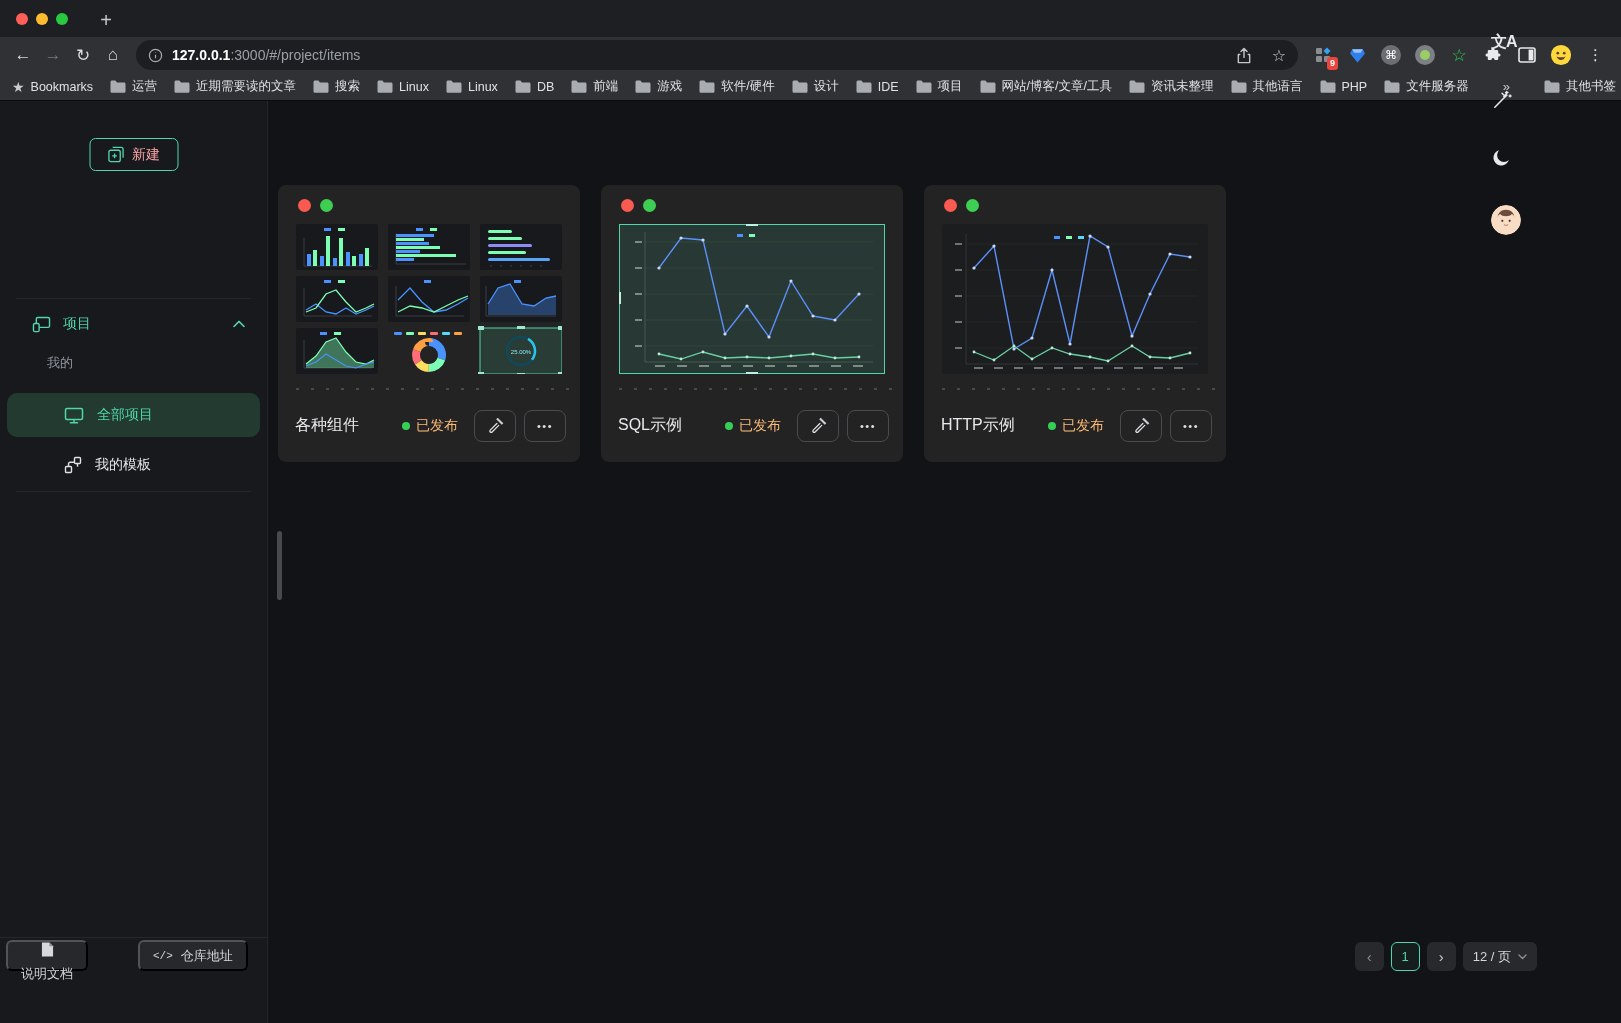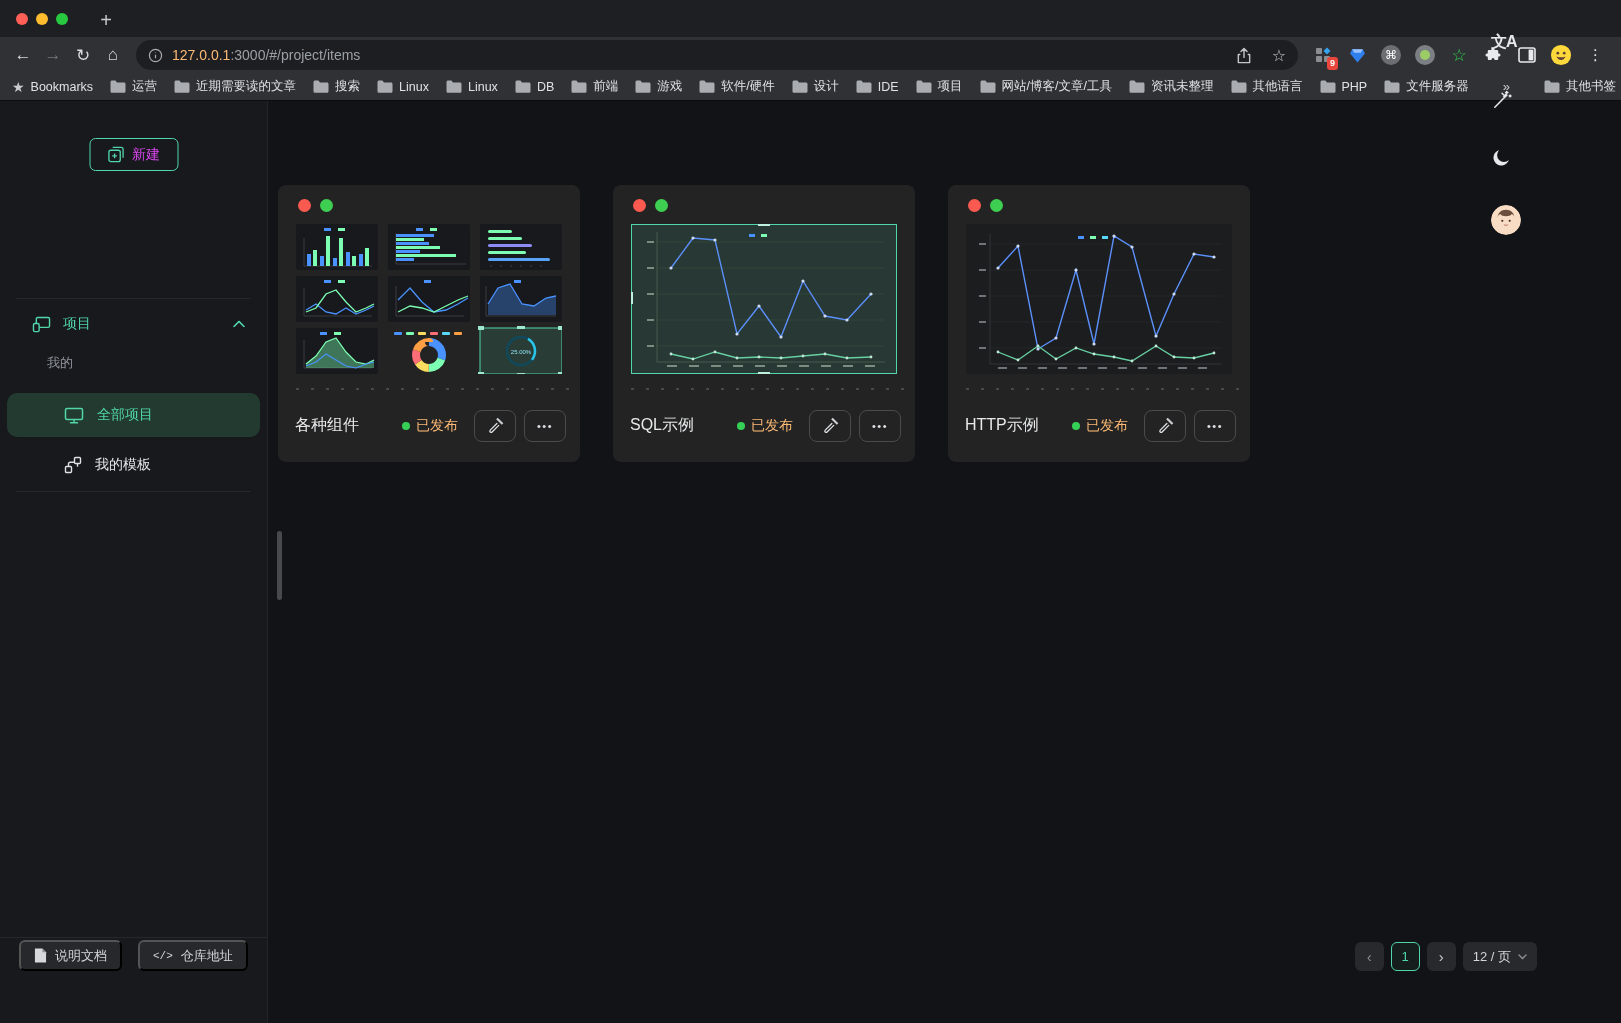--- a/index.html
+++ b/index.html
@@ -20,21 +20,21 @@
   .tab-close { color:#b9bcbf; font-size:14px; line-height:1; padding:2px 4px; border-radius:4px; }
   .newtab-btn { width:28px; height:28px; margin:0 0 3px 8px; display:flex; align-items:center;
                 justify-content:center; color:#c7cacd; font-size:20px; border-radius:50%; }
   .toolbar { height:36px; background:#2f3134; display:flex; align-items:center; padding:0 8px; }
   .navbtn { width:30px; height:30px; display:flex; align-items:center; justify-content:center;
             font-size:17px; color:#d7dadc; border-radius:50%; }
   .navbtn.dim { color:#74777b; }
   .omnibox { flex:1; height:30px; background:#1d1e22; border-radius:15px; margin:0 8px;
              display:flex; align-items:center; padding:0 6px 0 12px; gap:9px; min-width:0; }
   .url { font-size:14px; color:#9aa0a6; white-space:nowrap; overflow:hidden; flex:1; }
-  .url b { color:#fdba74; font-weight:400; }
+  .url b { color:#ffffff; font-weight:700; }
   .omni-icon { width:26px; height:26px; display:flex; align-items:center; justify-content:center; }
   .extensions { display:flex; align-items:center; gap:12px; padding:0 6px; }
   .ext { width:22px; height:22px; display:flex; align-items:center; justify-content:center; position:relative; }
   .ext-badge { position:absolute; right:-4px; bottom:-4px; background:#e8453c; color:#fff;
                font-size:9px; line-height:1; padding:2px 3px; border-radius:3px; font-weight:700; }
   .circle-ic { width:20px; height:20px; border-radius:50%; background:#6b6e72; color:#fff;
                display:flex; align-items:center; justify-content:center; font-size:12px; }
   .rec-inner { width:10px; height:10px; border-radius:50%; background:#9ccc65; }
   .green-star { color:#2fd34f; font-size:17px; font-weight:700; line-height:1; }
   .kebab { color:#dfe1e5; font-size:15px; padding:0 4px; }
@@ -43,47 +43,47 @@
   .bm { display:flex; align-items:center; gap:6px; white-space:nowrap; }
   .bm-star { color:#c9cccf; font-size:14px; }
   .bm-spacer { flex:1; }
   .bm-overflow { color:#c9cccf; font-size:13px; }
   .bm-divider { width:1px; height:16px; background:#55575a; }
   
   .app { position:absolute; top:101px; left:0; right:0; bottom:0; display:flex; background:#121316; }
   .sidebar { position:relative; width:268px; flex:none; background:#18191c; border-right:1px solid #242528; }
   .btn-new { position:absolute; top:37px; left:50%; transform:translateX(-50%);
              height:33px; padding:0 17px; display:flex; align-items:center; gap:8px;
-             border:1px solid #51d6a9; border-radius:6px; color:#d946ef; font-size:14px; background:transparent; }
+             border:1px solid #51d6a9; border-radius:6px; color:#fca5a5; font-size:14px; background:transparent; }
   .side-divider { position:absolute; left:16px; right:16px; height:1px; background:#26272b; }
   .side-row { position:absolute; left:0; right:0; height:36px; display:flex; align-items:center; gap:12px; padding-left:32px; }
   .side-row .lbl { font-size:14px; }
   .row-project { top:205px; color:#51d6a9; }
   .chev-up { position:absolute; right:22px; top:50%; transform:translateY(-50%); display:flex; }
   .group-label { position:absolute; top:253px; left:47px; font-size:13px; color:#8f959e; }
   .side-item { position:absolute; left:7px; width:253px; height:44px; border-radius:10px;
                display:flex; align-items:center; gap:13px; padding-left:57px; font-size:14px; color:#e3e5e7; }
   .side-item.active { background:#223a30; color:#51d6a9; top:292px; }
   .item-templates { top:342px; }
   .row-market { top:398px; color:#e3e5e7; }
   .side-foot-divider { position:absolute; left:0; right:0; bottom:85px; height:1px; background:#26272b; }
   .side-foot-btn { position:absolute; bottom:52px; height:31px; padding:0 13px; display:flex;
                    align-items:center; gap:8px; background:#27282b; border-radius:6px;
                    font-size:13px; color:#d4d6d9; }
-  .foot-docs { left:19px; } .foot-repo { left:138px; }
+  .foot-docs { left:6px;flex-direction:column; } .foot-repo { left:138px; }
   .code-glyph { font-family:"Liberation Mono","DejaVu Sans Mono",monospace; font-size:11px; color:#d4d6d9; }
   .main { flex:1; position:relative; }
   .main-header { height:64px; display:flex; align-items:center; padding:0 100px 0 22px; }
   .page-title { font-size:30px; color:#f4330e; letter-spacing:1px; }
   .header-icons { margin-left:auto; display:flex; align-items:flex-start; gap:37px;flex-direction:column; }
   .hicon { display:flex; align-items:center; justify-content:center; color:#e6e8ea; }
   .lang-glyph { font-size:16px; font-weight:700; letter-spacing:-1px; }
   .avatar { width:30px; height:30px; border-radius:50%; overflow:hidden; display:flex; }
   
-  .cards { display:flex; gap:33px; padding:20px 0 0 10px; }
+  .cards { display:flex; gap:21px; padding:20px 0 0 10px; }
   .card { width:302px; height:277px; background:#232324; border-radius:8px; display:flex; flex-direction:column; }
   .card-dots { padding:14px 0 0 20px; display:flex; gap:9px; }
   .cdot { width:13px; height:13px; border-radius:50%; }
   .cdot.r { background:#fa5a50; } .cdot.g { background:#3ecf52; }
   .card-preview { margin:12px 18px 0; height:150px; border-radius:3px; position:relative; }
   .card-sep { margin:13px 10px 0; height:4px;
               background-image:radial-gradient(circle,#48494c 1.3px,transparent 1.5px);
               background-size:15px 4px; background-position:2px center; background-repeat:repeat-x; }
   .card-footer { flex:1; display:flex; align-items:center; gap:8px; padding:0 14px 2px 17px; }
   .card-title { flex:1; font-size:16px; color:#e8e9ea; }

